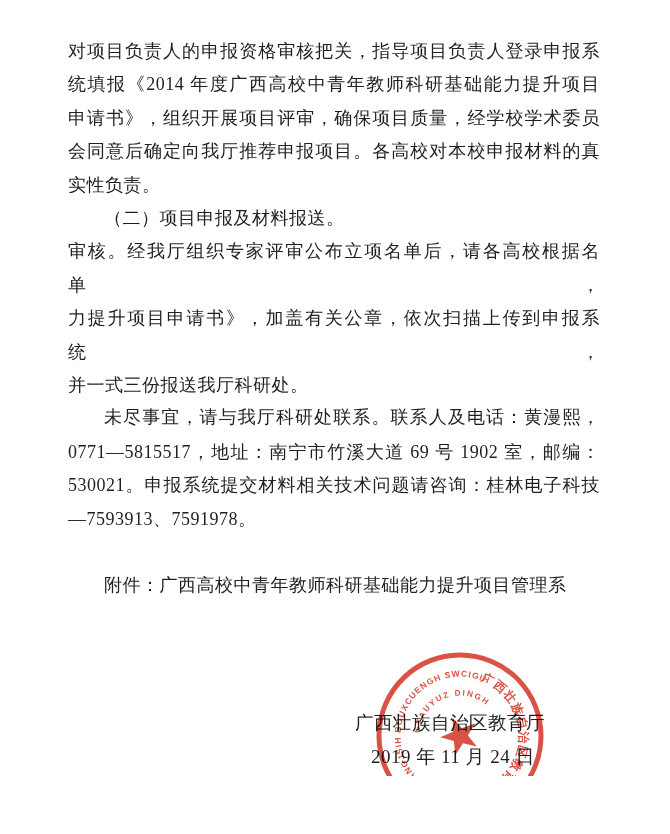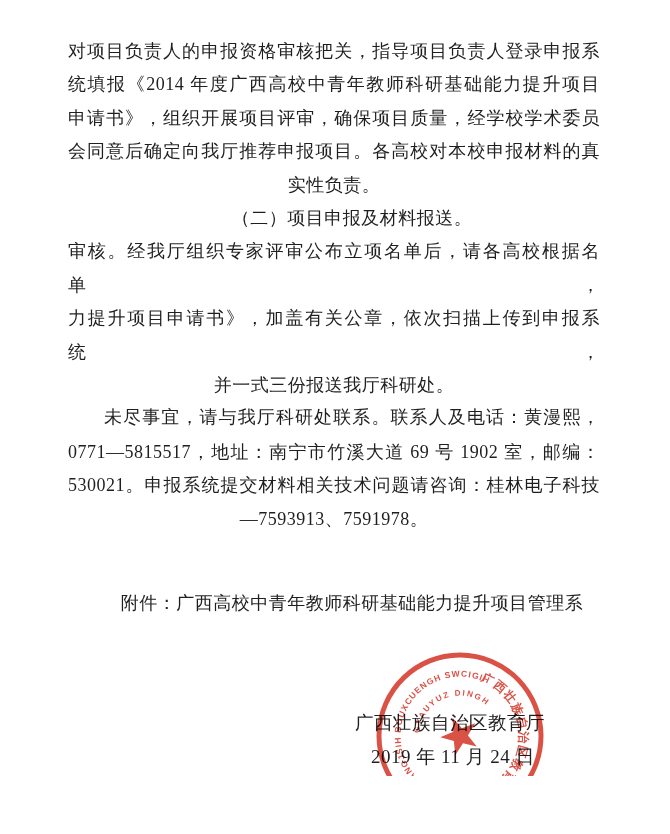--- a/index.html
+++ b/index.html
@@ -20,21 +20,21 @@
     position: absolute;
     left: 68px;
     top: 35px;
     width: 532px;
   }
   .line {
     font-size: 18px;
     line-height: 33.4px;
     white-space: normal;
     letter-spacing: 0.5px;
-    text-align: center;
+    text-align: left;
   }
   .line.j {
     text-align: justify;
     text-align-last: justify;
   }
   .signature {
     position: absolute;
     left: 355px;
     top: 712px;
     font-size: 18.5px;
@@ -84,21 +84,21 @@
       <div class="line j">会同意后确定向我厅推荐申报项目。各高校对本校申报材料的真</div>
       <div class="line">实性负责。</div>
       <div class="line" style="text-indent: 2em;">（二）项目申报及材料报送。</div>
       <div class="line j">审核。经我厅组织专家评审公布立项名单后，请各高校根据名单，</div>
       <div class="line j">力提升项目申请书》，加盖有关公章，依次扫描上传到申报系统，</div>
       <div class="line">并一式三份报送我厅科研处。</div>
       <div class="line j" style="text-indent: 2em; font-family: Liberation Mono, monospace;">未尽事宜，请与我厅科研处联系。联系人及电话：黄漫熙，</div>
       <div class="line j">0771—5815517，地址：南宁市竹溪大道 69 号 1902 室，邮编：</div>
       <div class="line j">530021。申报系统提交材料相关技术问题请咨询：桂林电子科技</div>
       <div class="line">—7593913、7591978。</div>
-      <div class="line" style="text-indent: 2em; margin-top: 51px;">附件：广西高校中青年教师科研基础能力提升项目管理系</div>
+      <div class="line" style="text-indent: 2em; margin-top: 33px;">附件：广西高校中青年教师科研基础能力提升项目管理系</div>
     </div>
 
   <div class="signature">广西壮族自治区教育厅</div>
 
   <div class="sig-date">2019 年 11 月 24 日</div>
 
   <svg class="seal" viewBox="0 0 200 200" xmlns="http://www.w3.org/2000/svg">
     <defs>
       <path id="ring-path" d="M 45.9,137.9 A 66,66 0 1 1 117.1,163.8" fill="none"></path>
       <path id="inner-path" d="M 57.7,84.6 A 45,45 0 0 1 142.3,84.6" fill="none"></path>

